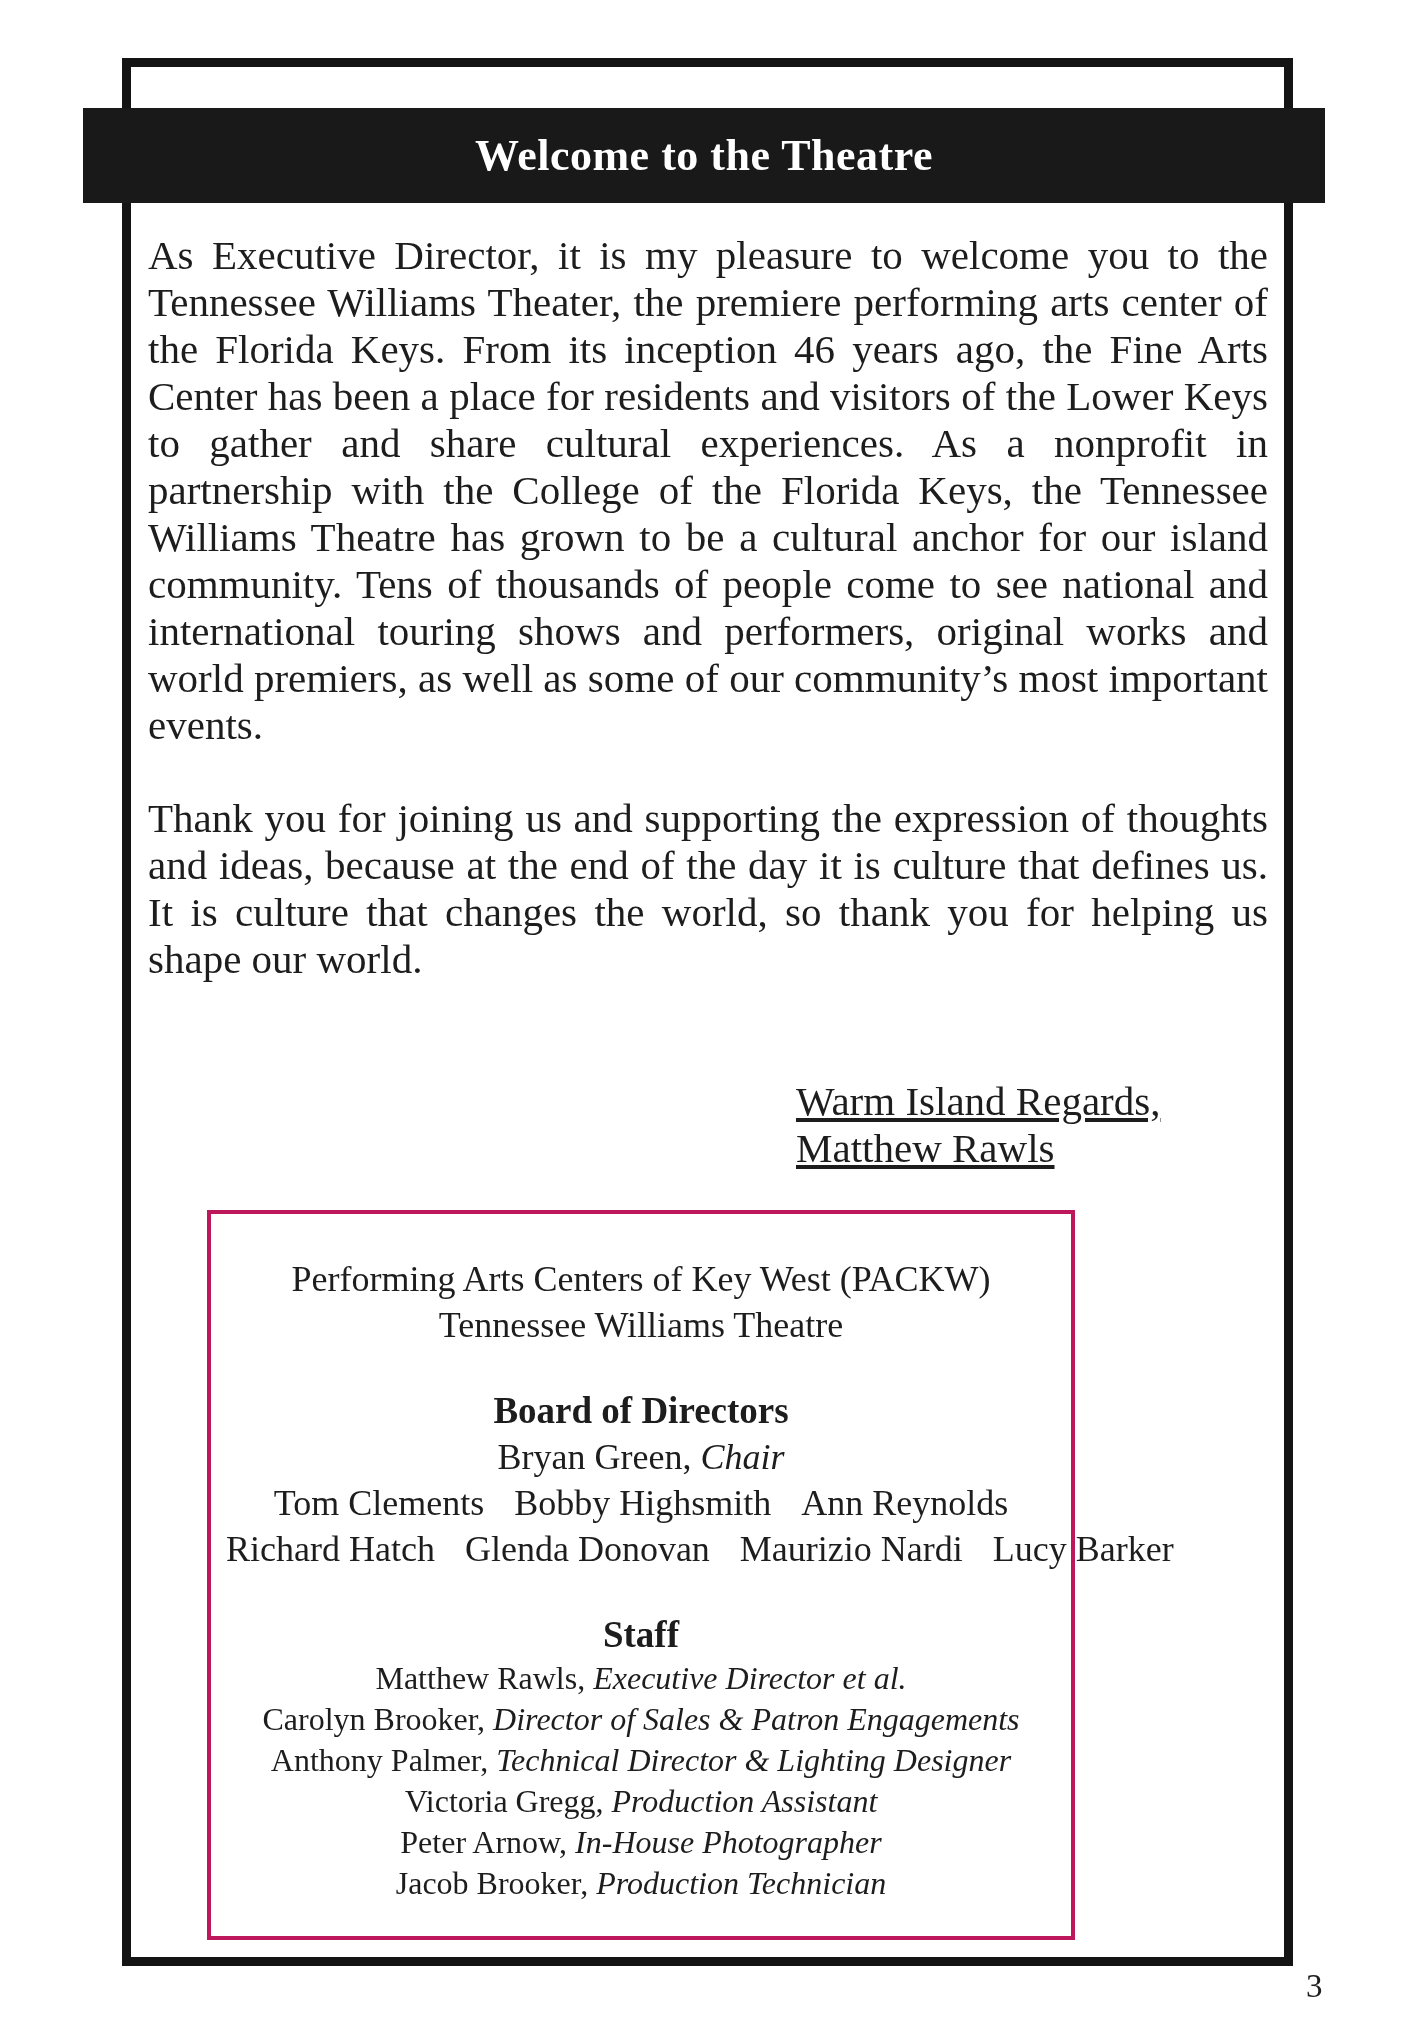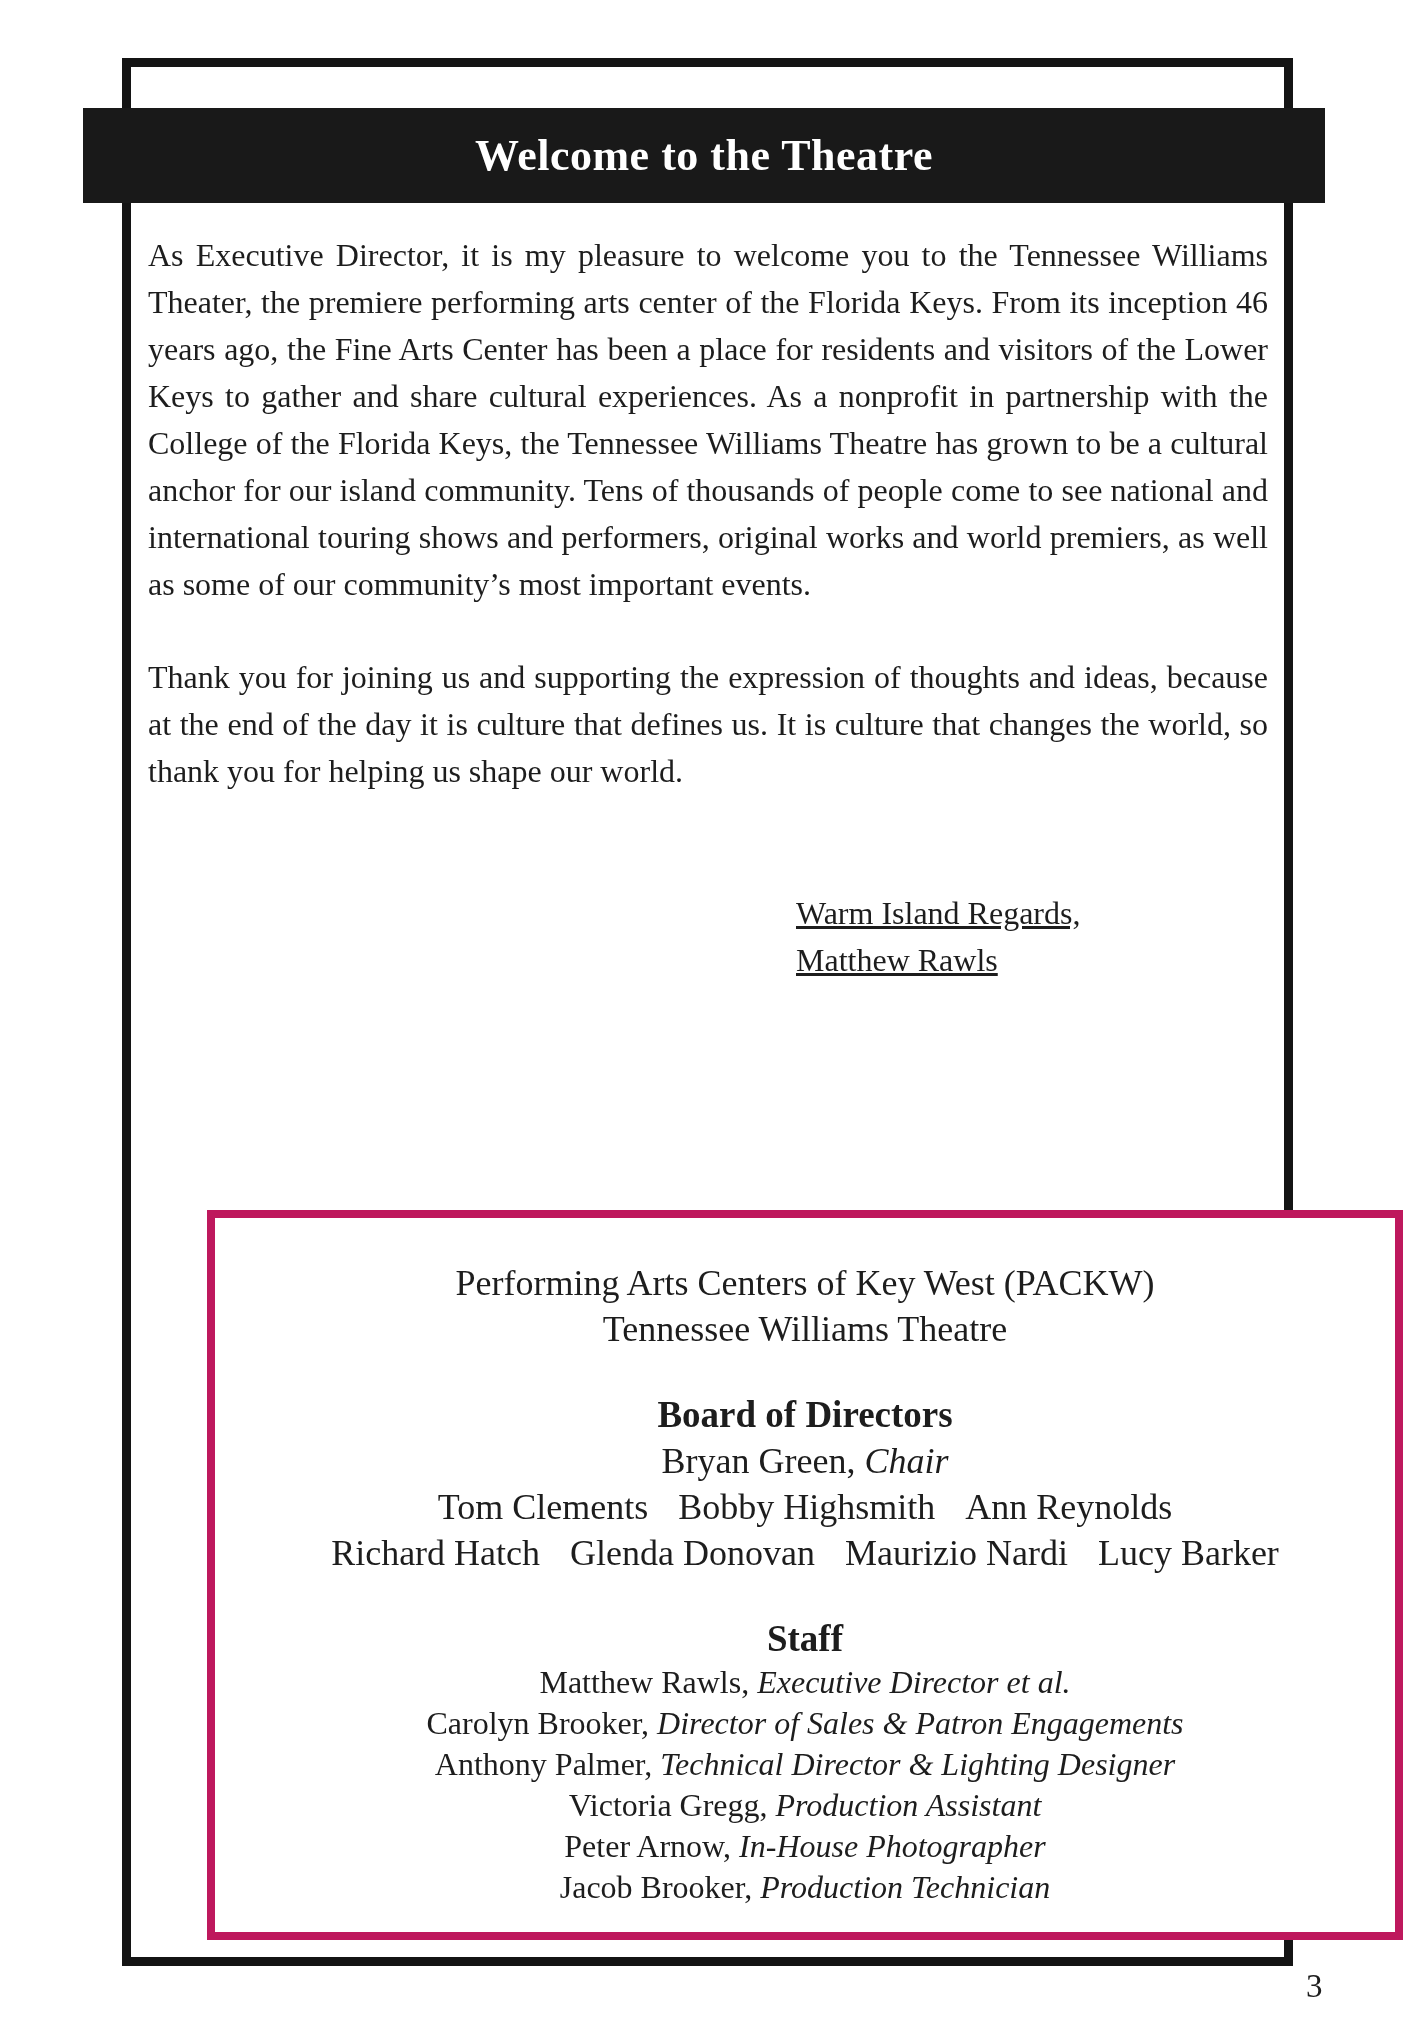--- a/index.html
+++ b/index.html
@@ -32,38 +32,38 @@
   .banner-title {
     color: #ffffff;
     font-size: 44px;
     font-weight: 700;
     letter-spacing: 0.5px;
   }
   .letter {
     position: absolute;
     left: 148px; top: 232px;
     width: 1120px;
-    font-size: 32px;
+    font-size: 41px;
     line-height: 47px;
     text-align: justify;
     z-index: 2;
   }
   .letter p { margin-bottom: 46px; }
   .signoff {
     margin-top: 95px;
     padding-left: 648px;
     text-align: left;
     text-decoration: underline;
   }
   .signoff div { line-height: 47px; }
   .info-box {
     position: absolute;
     left: 207px; top: 1210px;
-    width: 1196px; height: 730px;
-    border: 8px solid #be185d;
+    width: 868px; height: 730px;
+    border: 4px solid #be185d;
     text-align: center;
     padding-top: 42px;
     font-size: 36px;
     line-height: 46px;
     z-index: 2;
     background: #ffffff;
   }
   .section-heading {
     margin-top: 40px;
     font-weight: 700;

